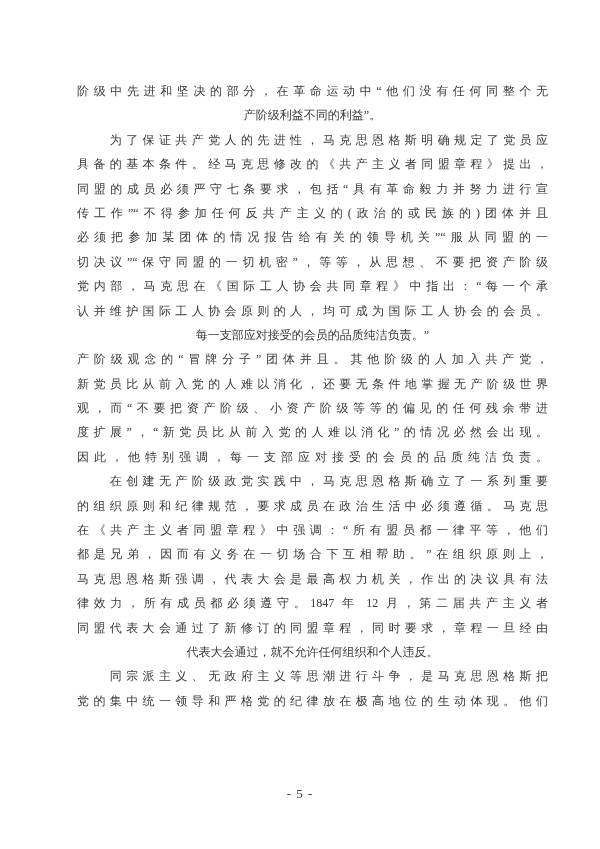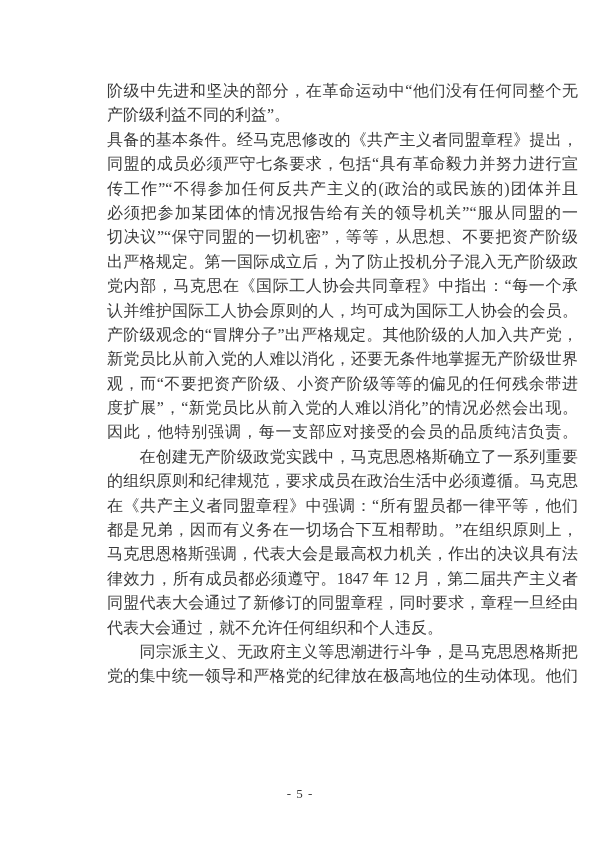--- a/index.html
+++ b/index.html
@@ -13,40 +13,39 @@
     height: 849px;
     background: #ffffff;
     overflow: hidden;
     font-family: "Liberation Serif", "DejaVu Serif", serif;
   }
   .text-block {
     position: absolute;
     left: 77px;
     top: 79px;
     width: 471px;
-    font-size: 16px;
+    font-size: 12px;
     color: #3a3a3a;
-    margin-left: 30px;
   }
   .paragraph {
     margin: 0;
     padding: 0;
   }
   .line {
     height: 24.4px;
     line-height: 24.4px;
     overflow: hidden;
   }
   .line.fill {
     text-align: justify;
     text-align-last: justify;
     text-justify: inter-character;
   }
   .line.end {
-    text-align: left;
+    text-align: center;
   }
   .page-number {
     position: absolute;
     left: 0;
     top: 784px;
     width: 600px;
     height: 20px;
     line-height: 20px;
     text-align: center;
     font-size: 13px;
@@ -57,31 +56,32 @@
 </head>
 <body>
 
 <div class="page" style="background: rgb(255, 255, 255);">
   <div class="text-block" id="text-block" style="color: rgb(58, 58, 58);">
       <div class="paragraph">
         <div class="line fill">阶级中先进和坚决的部分，在革命运动中“他们没有任何同整个无</div>
         <div class="line end">产阶级利益不同的利益”。</div>
       </div>
       <div class="paragraph">
+        <div class="line fill">　　为了保证共产党人的先进性，马克思恩格斯明确规定了党员应</div>
         <div class="line fill">具备的基本条件。经马克思修改的《共产主义者同盟章程》提出，</div>
         <div class="line fill">同盟的成员必须严守七条要求，包括“具有革命毅力并努力进行宣</div>
         <div class="line fill">传工作”“不得参加任何反共产主义的(政治的或民族的)团体并且</div>
         <div class="line fill">必须把参加某团体的情况报告给有关的领导机关”“服从同盟的一</div>
         <div class="line fill">切决议”“保守同盟的一切机密”，等等，从思想、不要把资产阶级</div>
-        <div class="line fill">出严格规定。第一国际成立后，为了防止投机分子混入无产阶级政</div>
         <div class="line fill">党内部，马克思在《国际工人协会共同章程》中指出：“每一个承</div>
         <div class="line fill">认并维护国际工人协会原则的人，均可成为国际工人协会的会员。</div>
+        <div class="line end">每一支部应对接受的会员的品质纯洁负责。”</div>
       </div>
       <div class="paragraph">
-        <div class="line fill">产阶级观念的“冒牌分子”出严格规定。其他阶级的人加入共产党，</div>
+        <div class="line fill">产阶级观念的“冒牌分子”团体并且。其他阶级的人加入共产党，</div>
         <div class="line fill">新党员比从前入党的人难以消化，还要无条件地掌握无产阶级世界</div>
         <div class="line fill">观，而“不要把资产阶级、小资产阶级等等的偏见的任何残余带进</div>
         <div class="line fill">度扩展”，“新党员比从前入党的人难以消化”的情况必然会出现。</div>
         <div class="line fill">因此，他特别强调，每一支部应对接受的会员的品质纯洁负责。</div>
       </div>
       <div class="paragraph">
         <div class="line fill">　　在创建无产阶级政党实践中，马克思恩格斯确立了一系列重要</div>
         <div class="line fill">的组织原则和纪律规范，要求成员在政治生活中必须遵循。马克思</div>
         <div class="line fill">在《共产主义者同盟章程》中强调：“所有盟员都一律平等，他们</div>
         <div class="line fill">都是兄弟，因而有义务在一切场合下互相帮助。”在组织原则上，</div>

